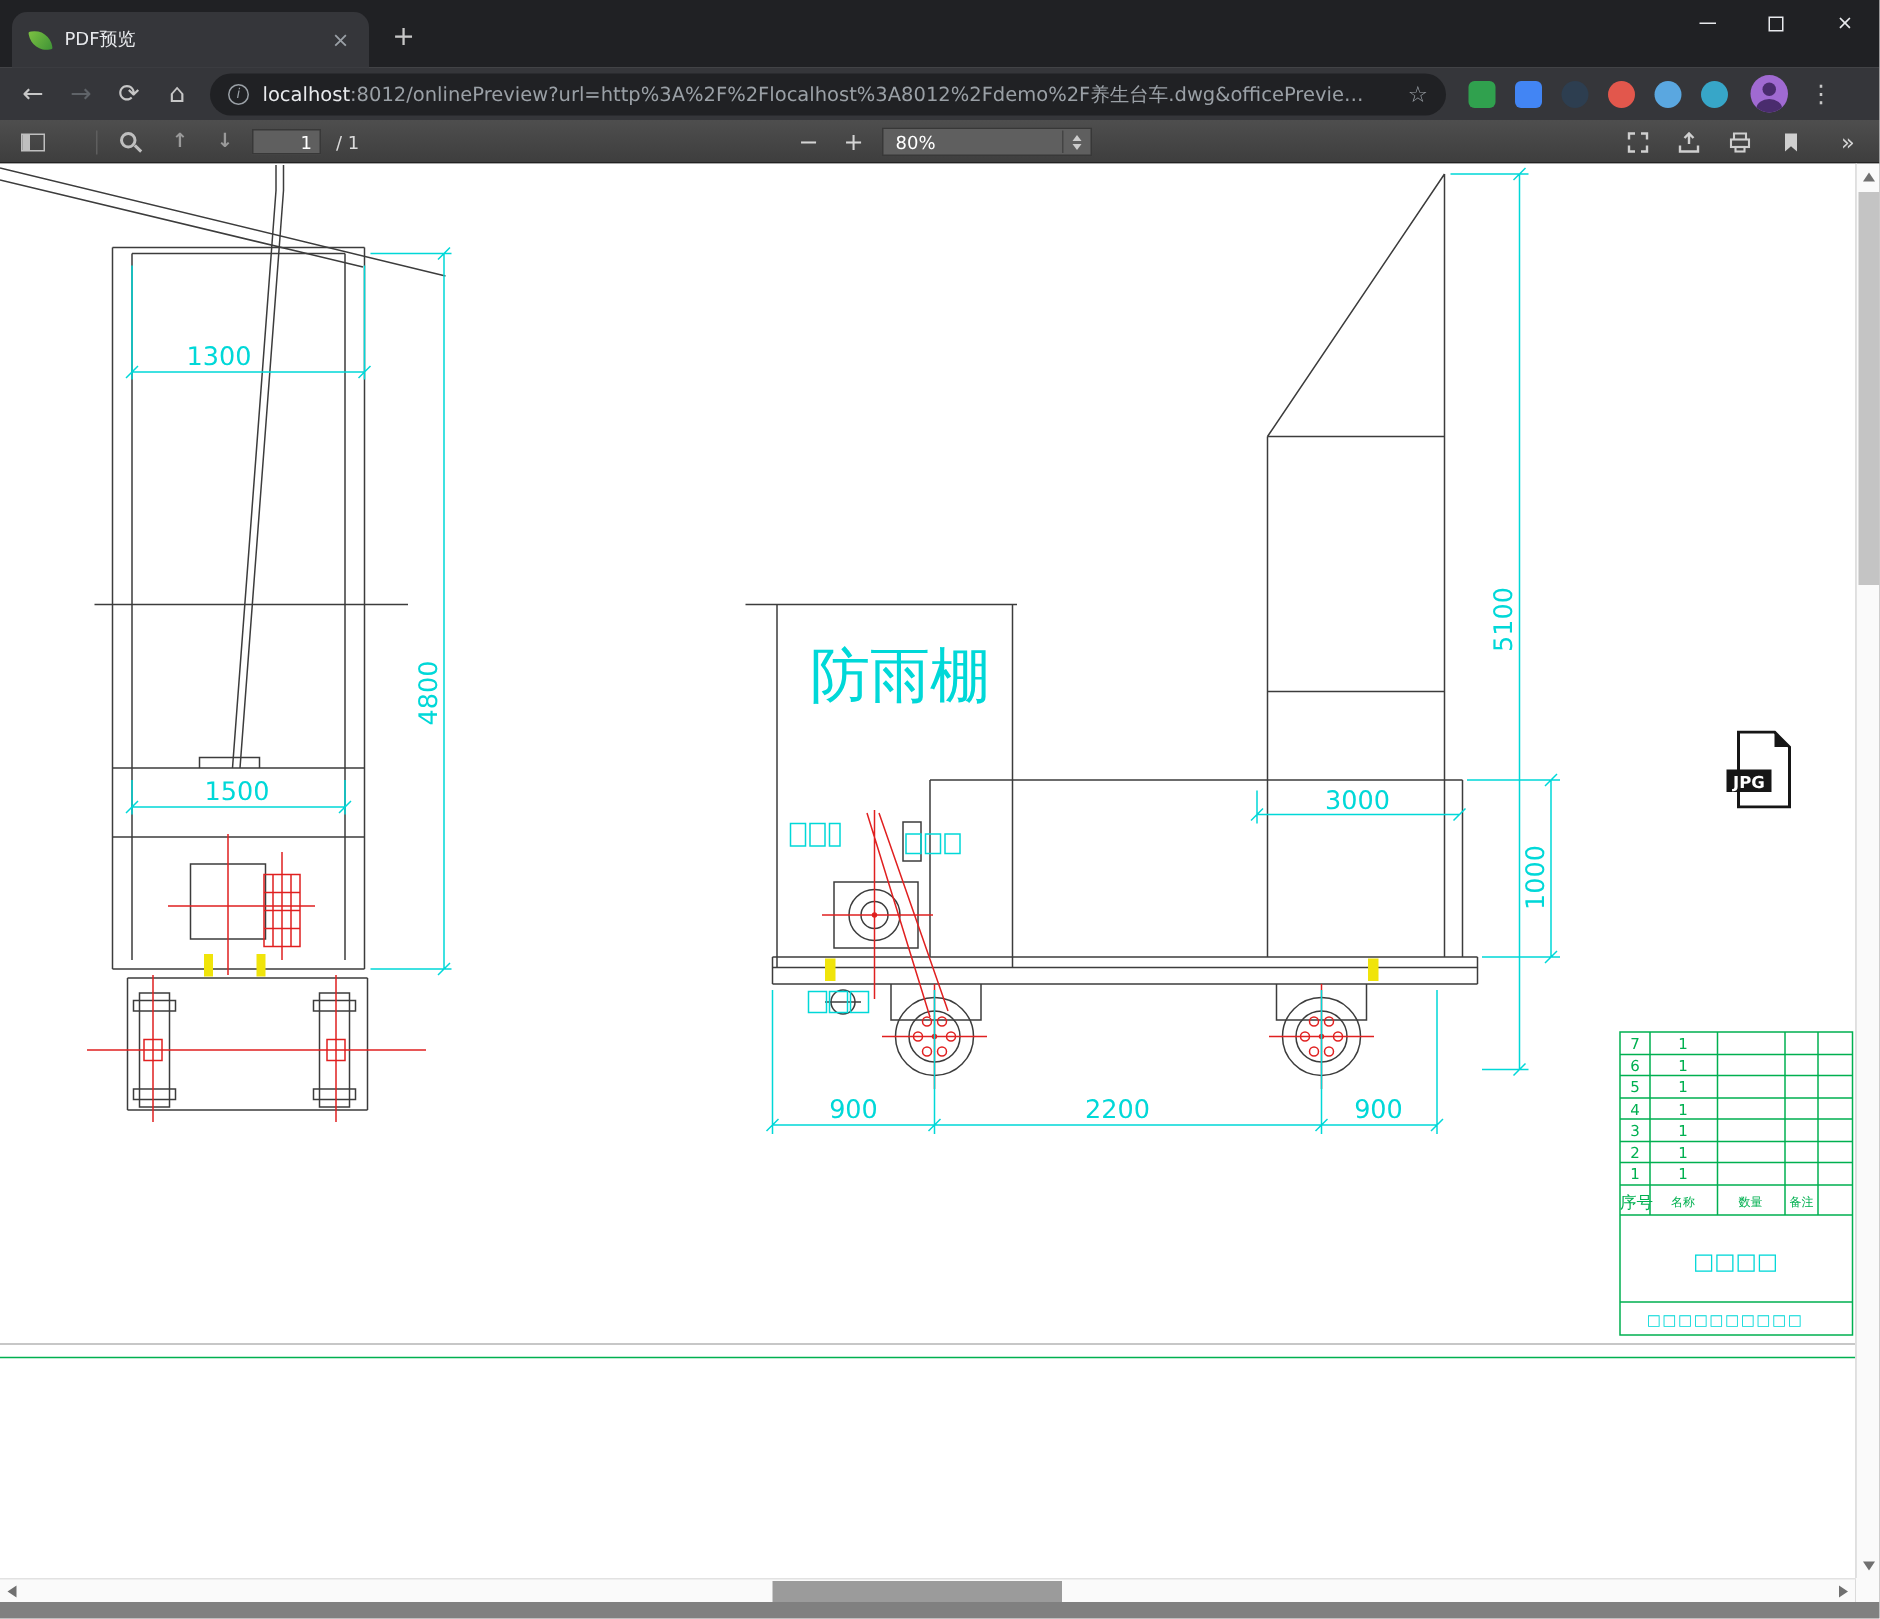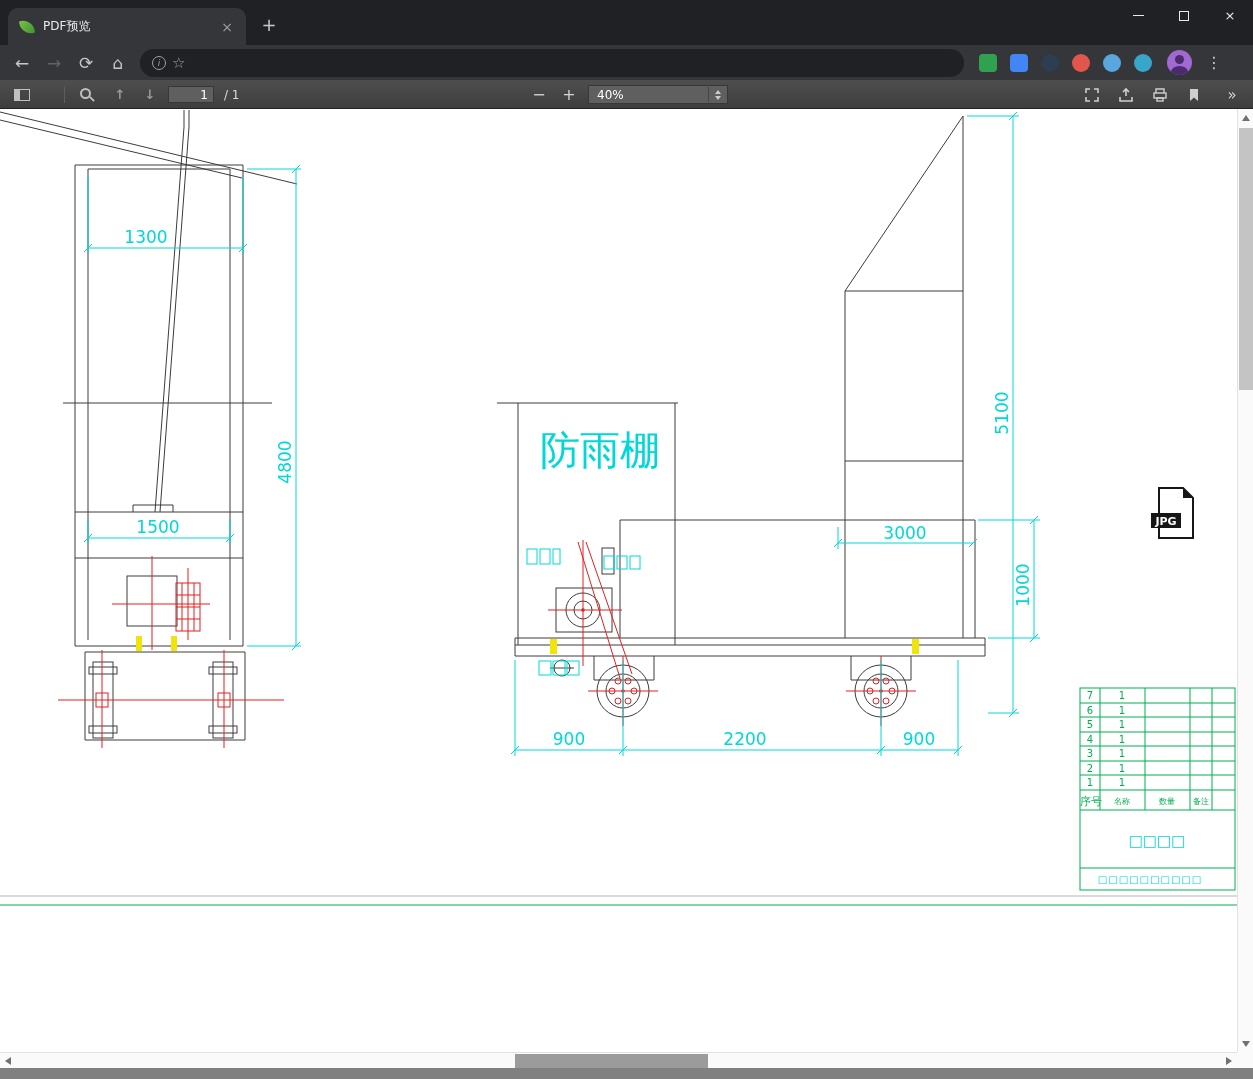--- a/index.html
+++ b/index.html
@@ -110,20 +110,21 @@
   </div>
 </div>
 
 <div class="navbar">
   <div class="nav-btn">←</div>
   <div class="nav-btn disabled">→</div>
   <div class="nav-btn">⟳</div>
   <div class="nav-btn">⌂</div>
   <div class="urlbar">
     <div class="info-icon">i</div>
+    <div class="url-text"><span class="url-host">localhost</span><span>:8012/onlinePreview?url=http%3A%2F%2Flocalhost%3A8012%2Fdemo%2F养生台车.dwg&amp;officePrevie…</span></div>
     <div class="star-icon">☆</div>
   </div>
   <div class="ext-row">
     <div class="ext" style="background:#30a14e"></div>
     <div class="ext" style="background:#4285f4"></div>
     <div class="ext round" style="background:#2d3e50"></div>
     <div class="ext round" style="background:#e2574c"></div>
     <div class="ext round" style="background:#5aa7e0"></div>
     <div class="ext round" style="background:#37a6c8"></div>
   </div>
@@ -147,21 +148,21 @@
   <div class="tool-btn arrow-btn" style="left:108px">↑</div>
   <div class="tool-btn arrow-btn" style="left:138px">↓</div>
   <div style="left:168px">
       <input class="page-input" readonly="" value="1" style="">
     </div>
   <div class="page-count" style="left:224px">/ 1</div>
 
   <div class="tool-btn zoom-btn" style="left:528px">−</div>
   <div class="tool-btn zoom-btn" style="left:558px">+</div>
   <div class="zoom-select" style="left:588px">
-    <span>40%</span>
+    <span>80%</span>
     <span class="spinner">
         <span class="tri tri-up6"></span>
         <span class="tri tri-down6"></span>
       </span>
   </div>
 
   <div class="tool-btn" style="left:1080px">
     <svg width="16" height="16" viewBox="0 0 16 16">
         <path d="M2,6 L2,2 L6,2 M10,2 L14,2 L14,6 M14,10 L14,14 L10,14 M6,14 L2,14 L2,10" fill="none" stroke="#cfcfcf" stroke-width="1.6"></path>
       </svg>

